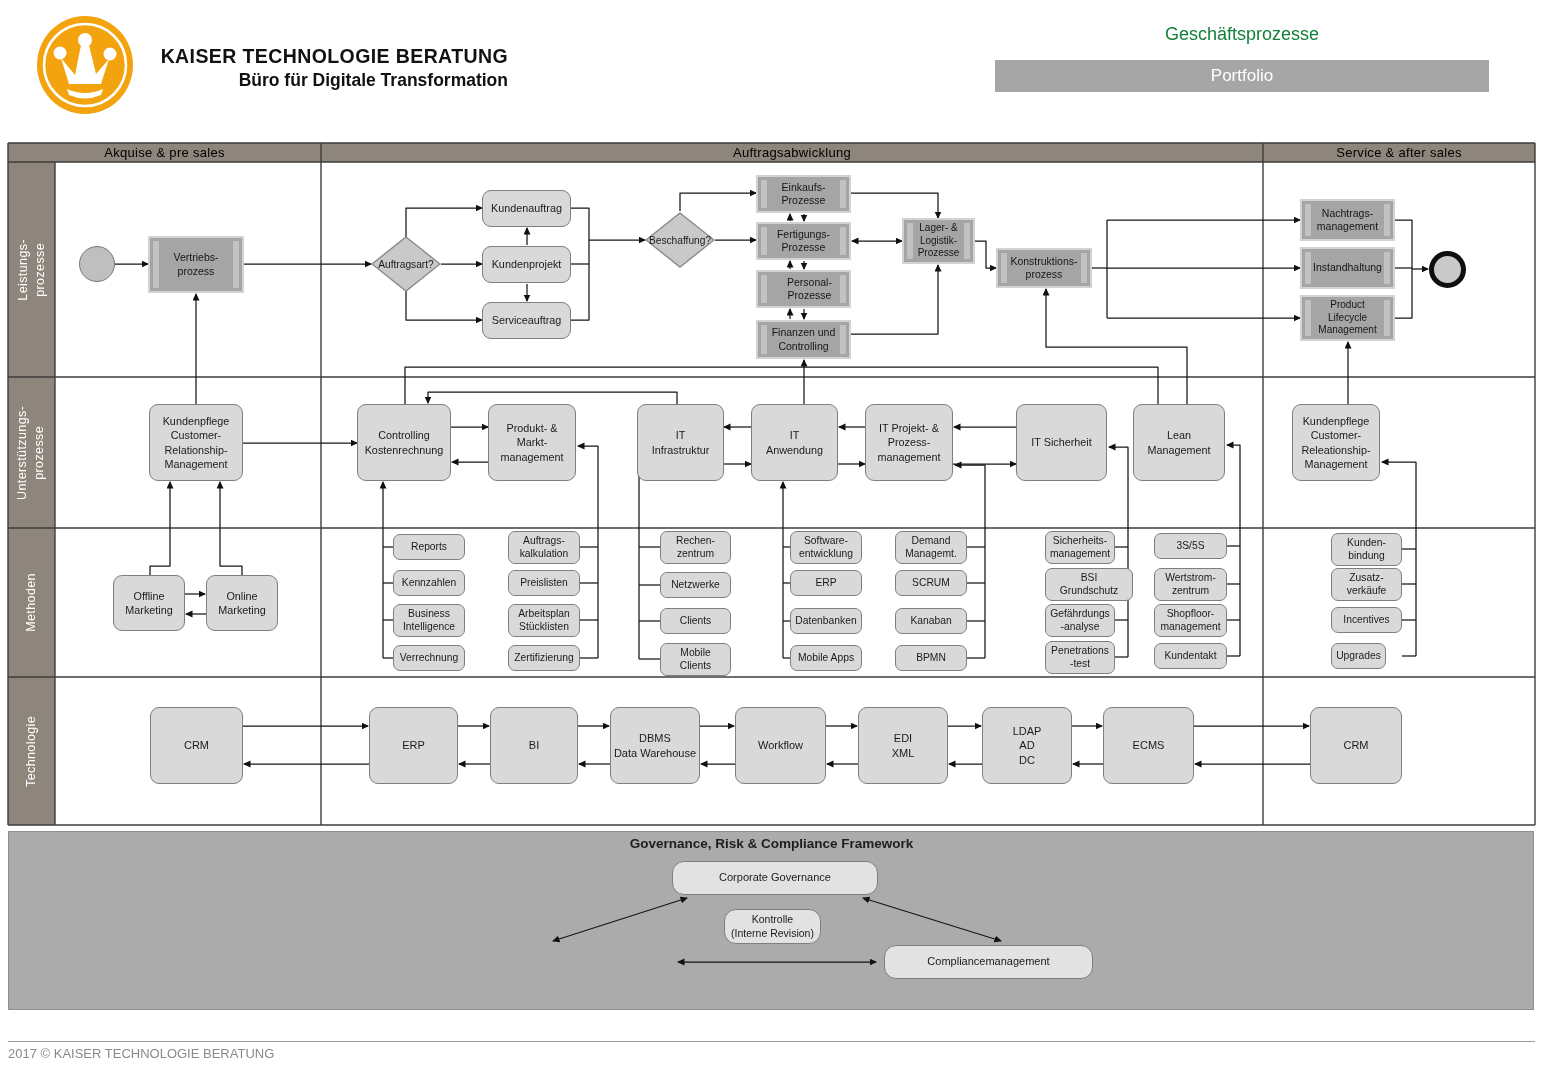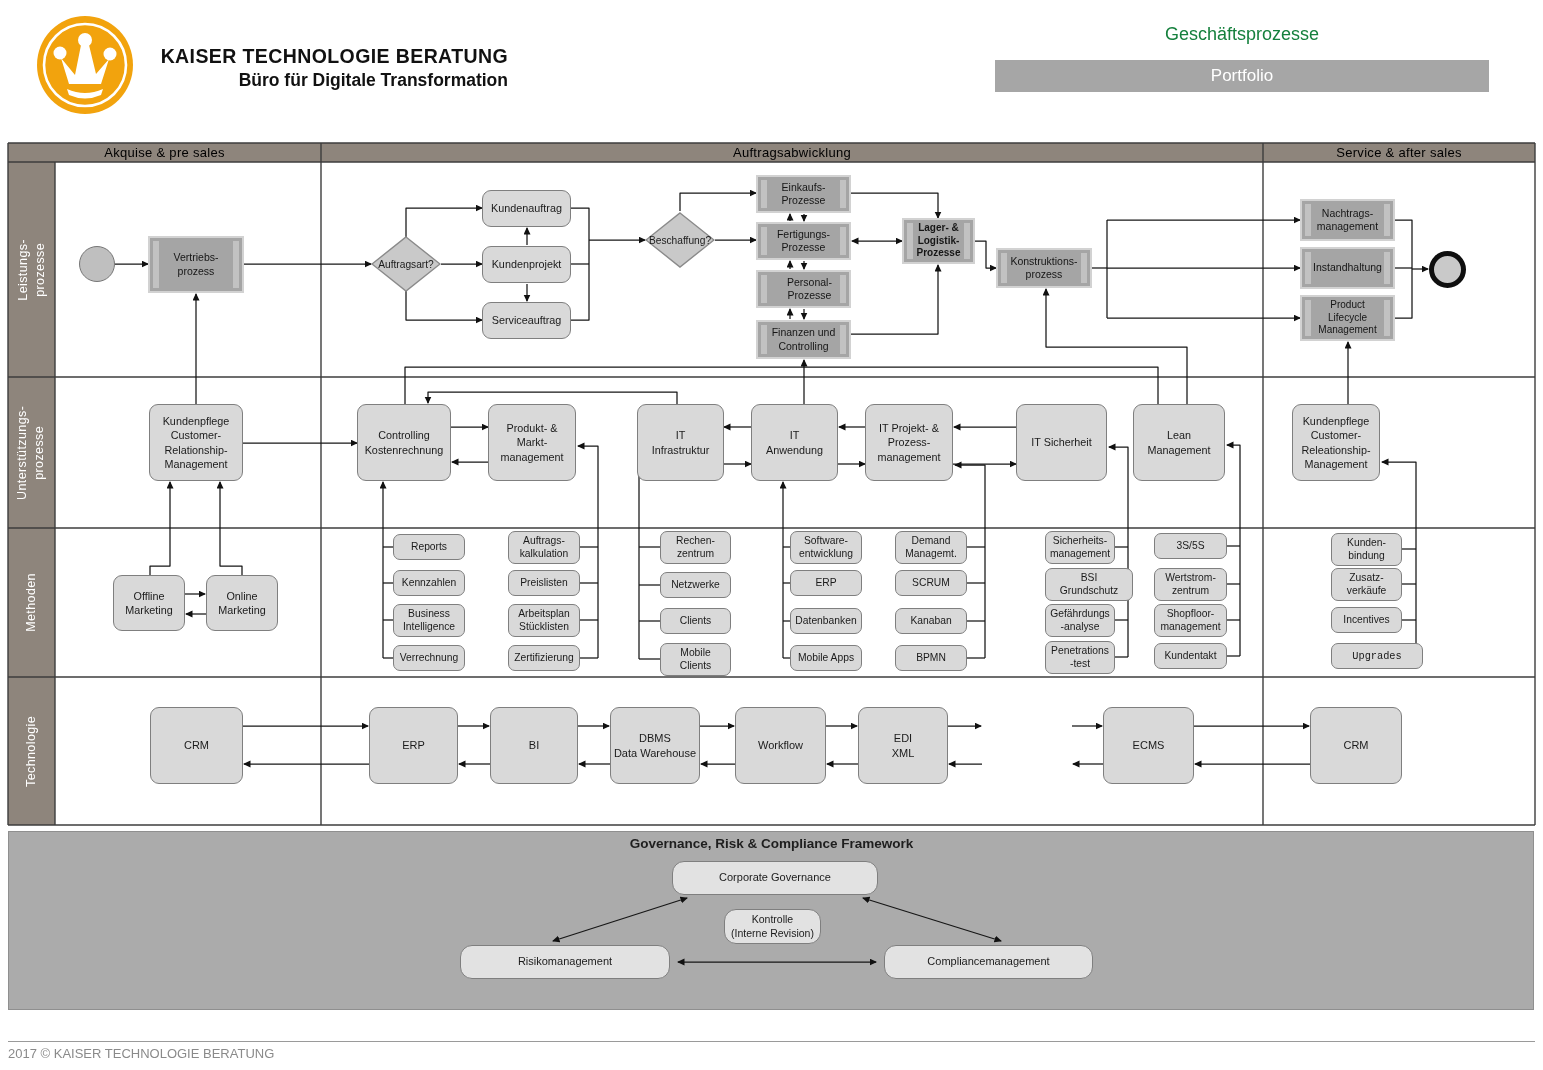--- a/index.html
+++ b/index.html
@@ -299,21 +299,21 @@
         </div>
       </div>
       <div class="node subprocess" style="left: 756px; top: 320px; width: 95px; height: 39px;">
         <i class="bar l"></i>
         <i class="bar r"></i>
         <div class="lbl">
           <div>Finanzen und</div>
           <div>Controlling</div>
         </div>
       </div>
-      <div class="node subprocess" style="left: 902px; top: 218px; width: 73px; height: 46px; font-weight: bold;">
+      <div class="node subprocess" style="left: 902px; top: 218px; width: 73px; height: 46px;">
         <i class="bar l"></i>
         <i class="bar r"></i>
         <div class="lbl" style="font-size: 10px;">
           <div>Lager- &amp;</div>
           <div>Logistik-</div>
           <div>Prozesse</div>
         </div>
       </div>
       <div class="node subprocess" style="left: 996px; top: 248px; width: 96px; height: 40px;">
         <i class="bar l"></i>
@@ -582,21 +582,21 @@
         <div class="lbl">
           <div>Zusatz-</div>
           <div>verkäufe</div>
         </div>
       </div>
       <div class="node method" style="left: 1331px; top: 607px; width: 71px; height: 26px;">
         <div class="lbl">
           <div>Incentives</div>
         </div>
       </div>
-      <div class="node method" style="left: 1331px; top: 643px; width: 92px; height: 26px; font-family: Liberation Mono, monospace;">
+      <div class="node method" style="left: 1331px; top: 643px; width: 55px; height: 26px;">
         <div class="lbl">
           <div>Upgrades</div>
         </div>
       </div>
       <div class="node tech" style="left: 150px; top: 707px; width: 93px; height: 77px;">
         <div class="lbl">
           <div>CRM</div>
         </div>
       </div>
       <div class="node tech" style="left: 369px; top: 707px; width: 89px; height: 77px;">
@@ -617,20 +617,27 @@
       </div>
       <div class="node tech" style="left: 735px; top: 707px; width: 91px; height: 77px;">
         <div class="lbl">
           <div>Workflow</div>
         </div>
       </div>
       <div class="node tech" style="left: 858px; top: 707px; width: 90px; height: 77px;">
         <div class="lbl">
           <div>EDI</div>
           <div>XML</div>
+        </div>
+      </div>
+      <div class="node tech" style="left: 982px; top: 707px; width: 90px; height: 77px;">
+        <div class="lbl">
+          <div>LDAP</div>
+          <div>AD</div>
+          <div>DC</div>
         </div>
       </div>
       <div class="node tech" style="left: 1103px; top: 707px; width: 91px; height: 77px;">
         <div class="lbl">
           <div>ECMS</div>
         </div>
       </div>
       <div class="node tech" style="left: 1310px; top: 707px; width: 92px; height: 77px;">
         <div class="lbl">
           <div>CRM</div>
@@ -640,25 +647,20 @@
         <div class="lbl">
           <div>Corporate Governance</div>
         </div>
       </div>
       <div class="node grcbox" style="left: 724px; top: 909px; width: 97px; height: 35px;">
         <div class="lbl" style="font-size: 10.5px;">
           <div>Kontrolle</div>
           <div>(Interne Revision)</div>
         </div>
       </div>
-      <div class="node grcbox" style="left: 460px; top: 945px; width: 210px; height: 34px;">
-        <div class="lbl">
-          <div>Risikomanagement</div>
-        </div>
-      </div>
       <div class="node grcbox" style="left: 884px; top: 945px; width: 209px; height: 34px;">
         <div class="lbl">
           <div>Compliancemanagement</div>
         </div>
       </div>
     </div>
 
   <div id="footer-rule"></div>
   <div id="footer-text">2017 © KAISER TECHNOLOGIE BERATUNG</div>
 </div>

